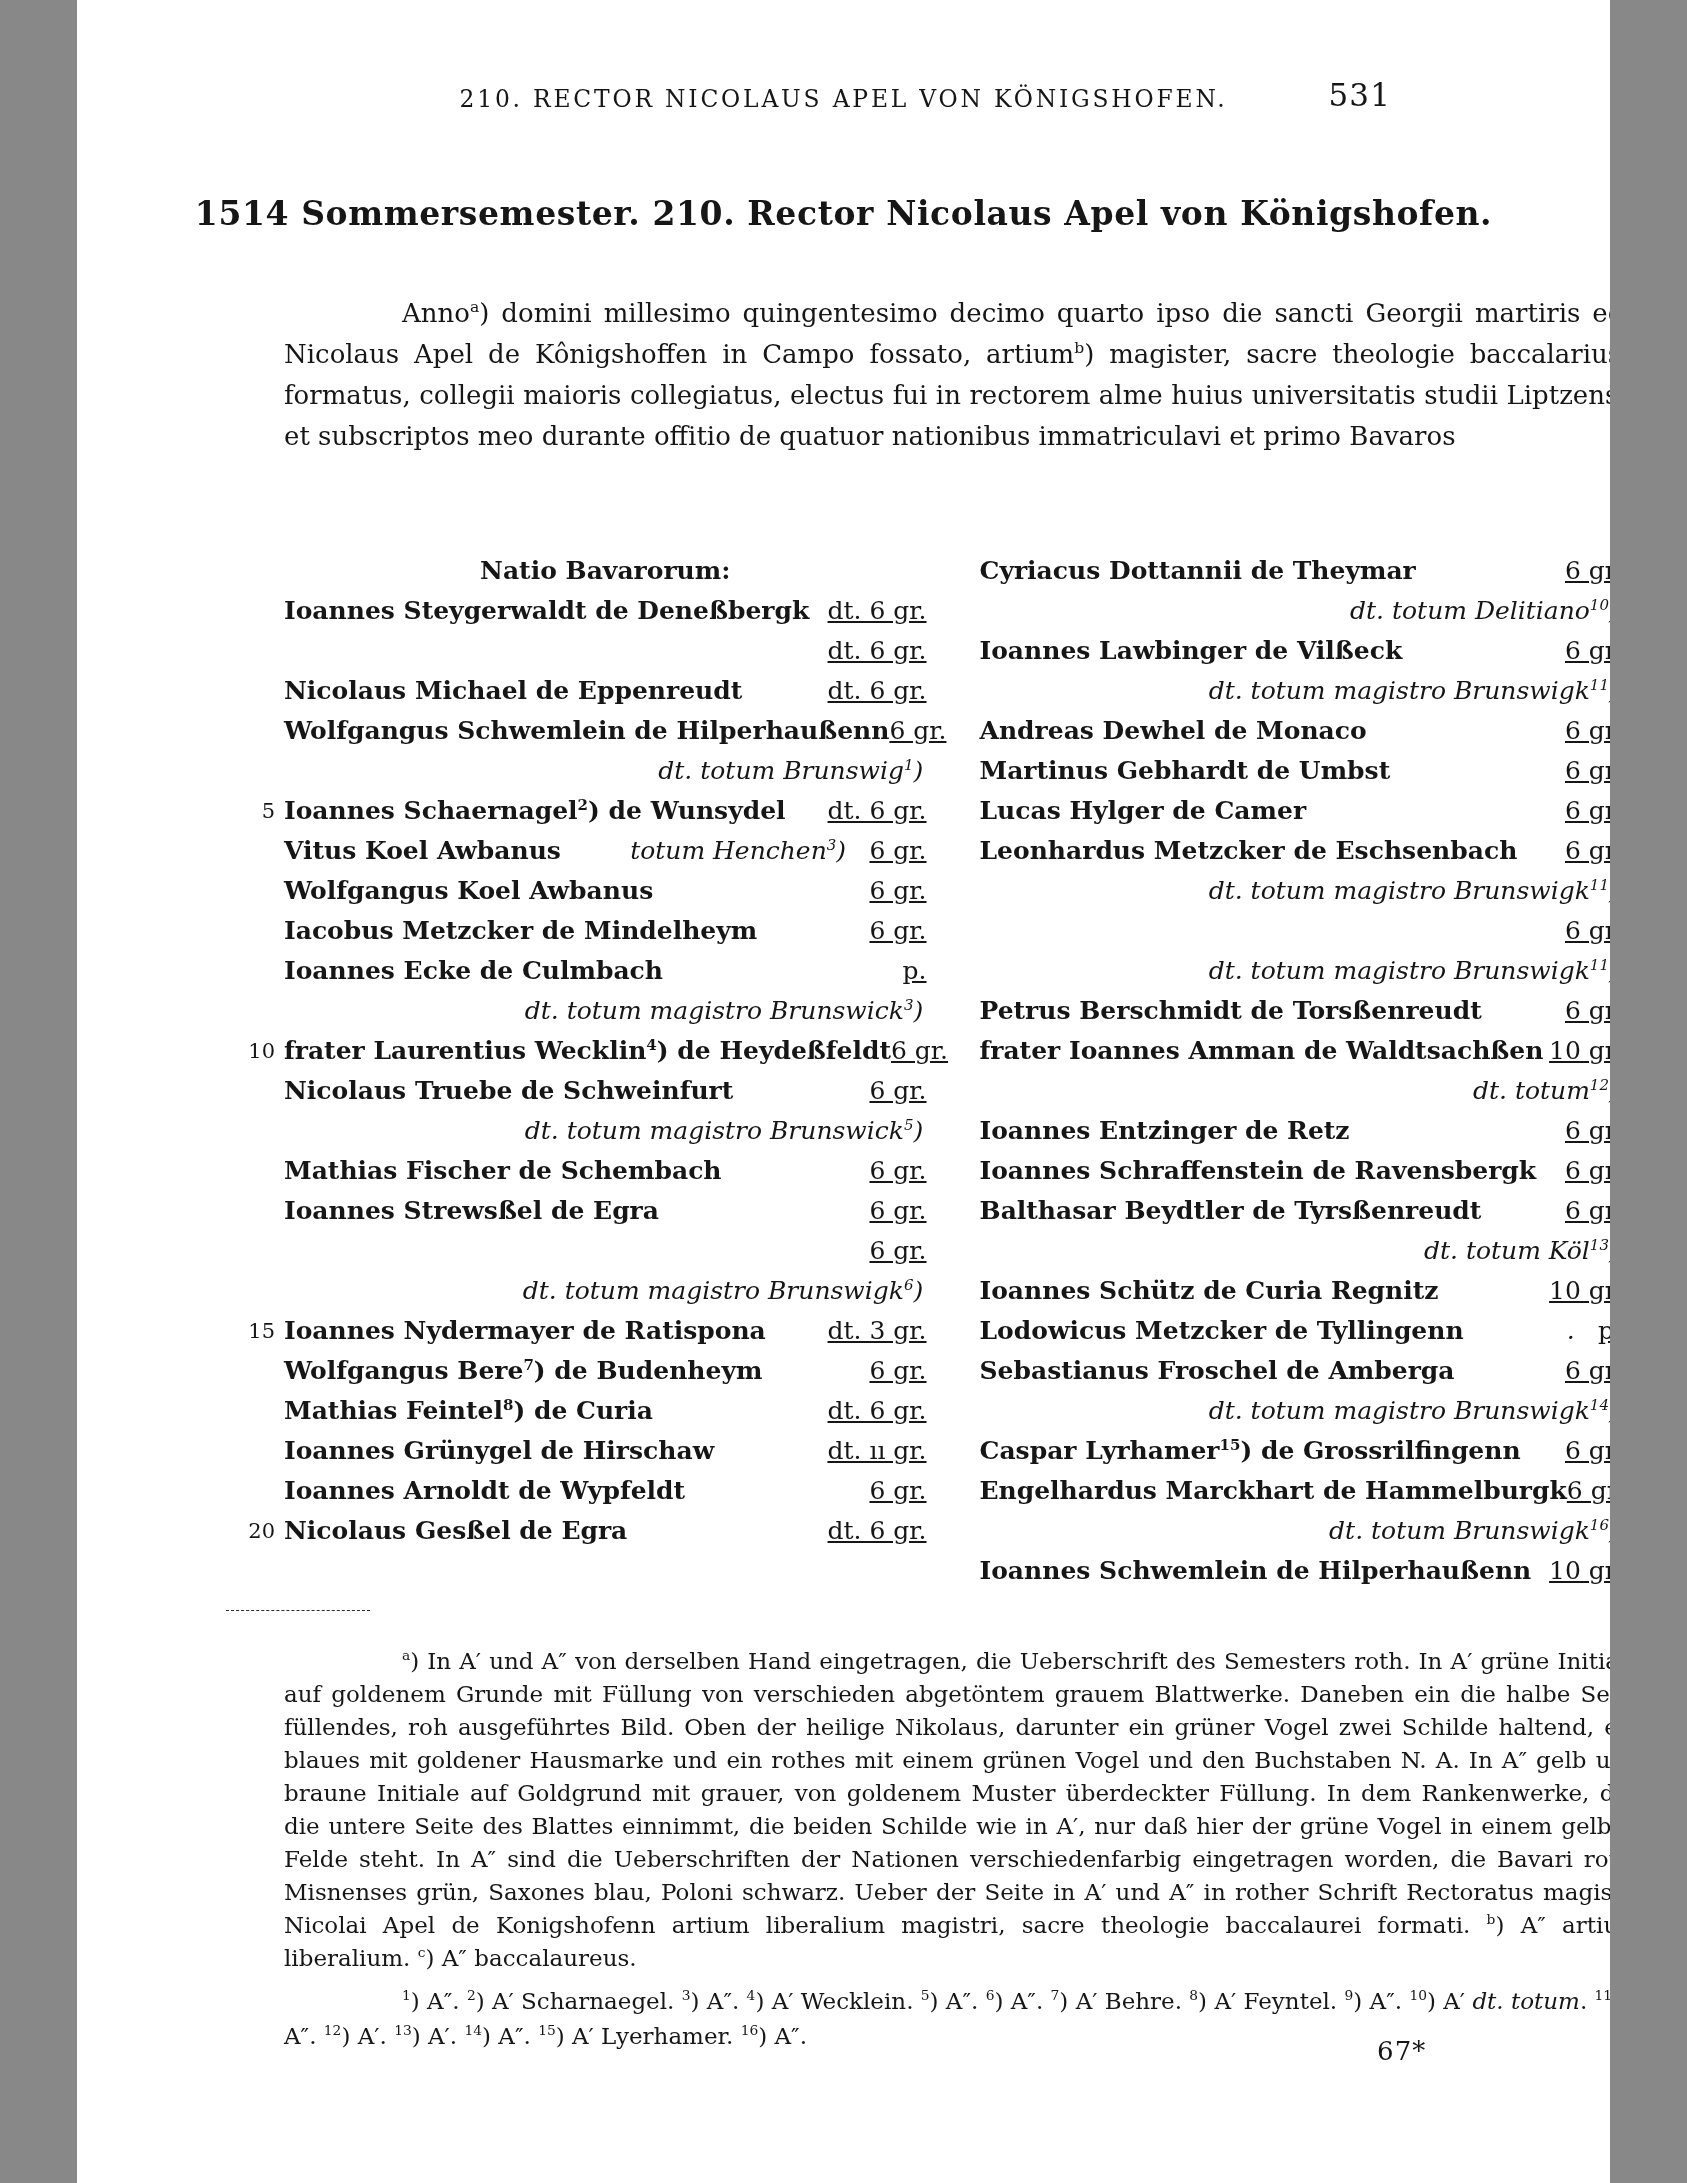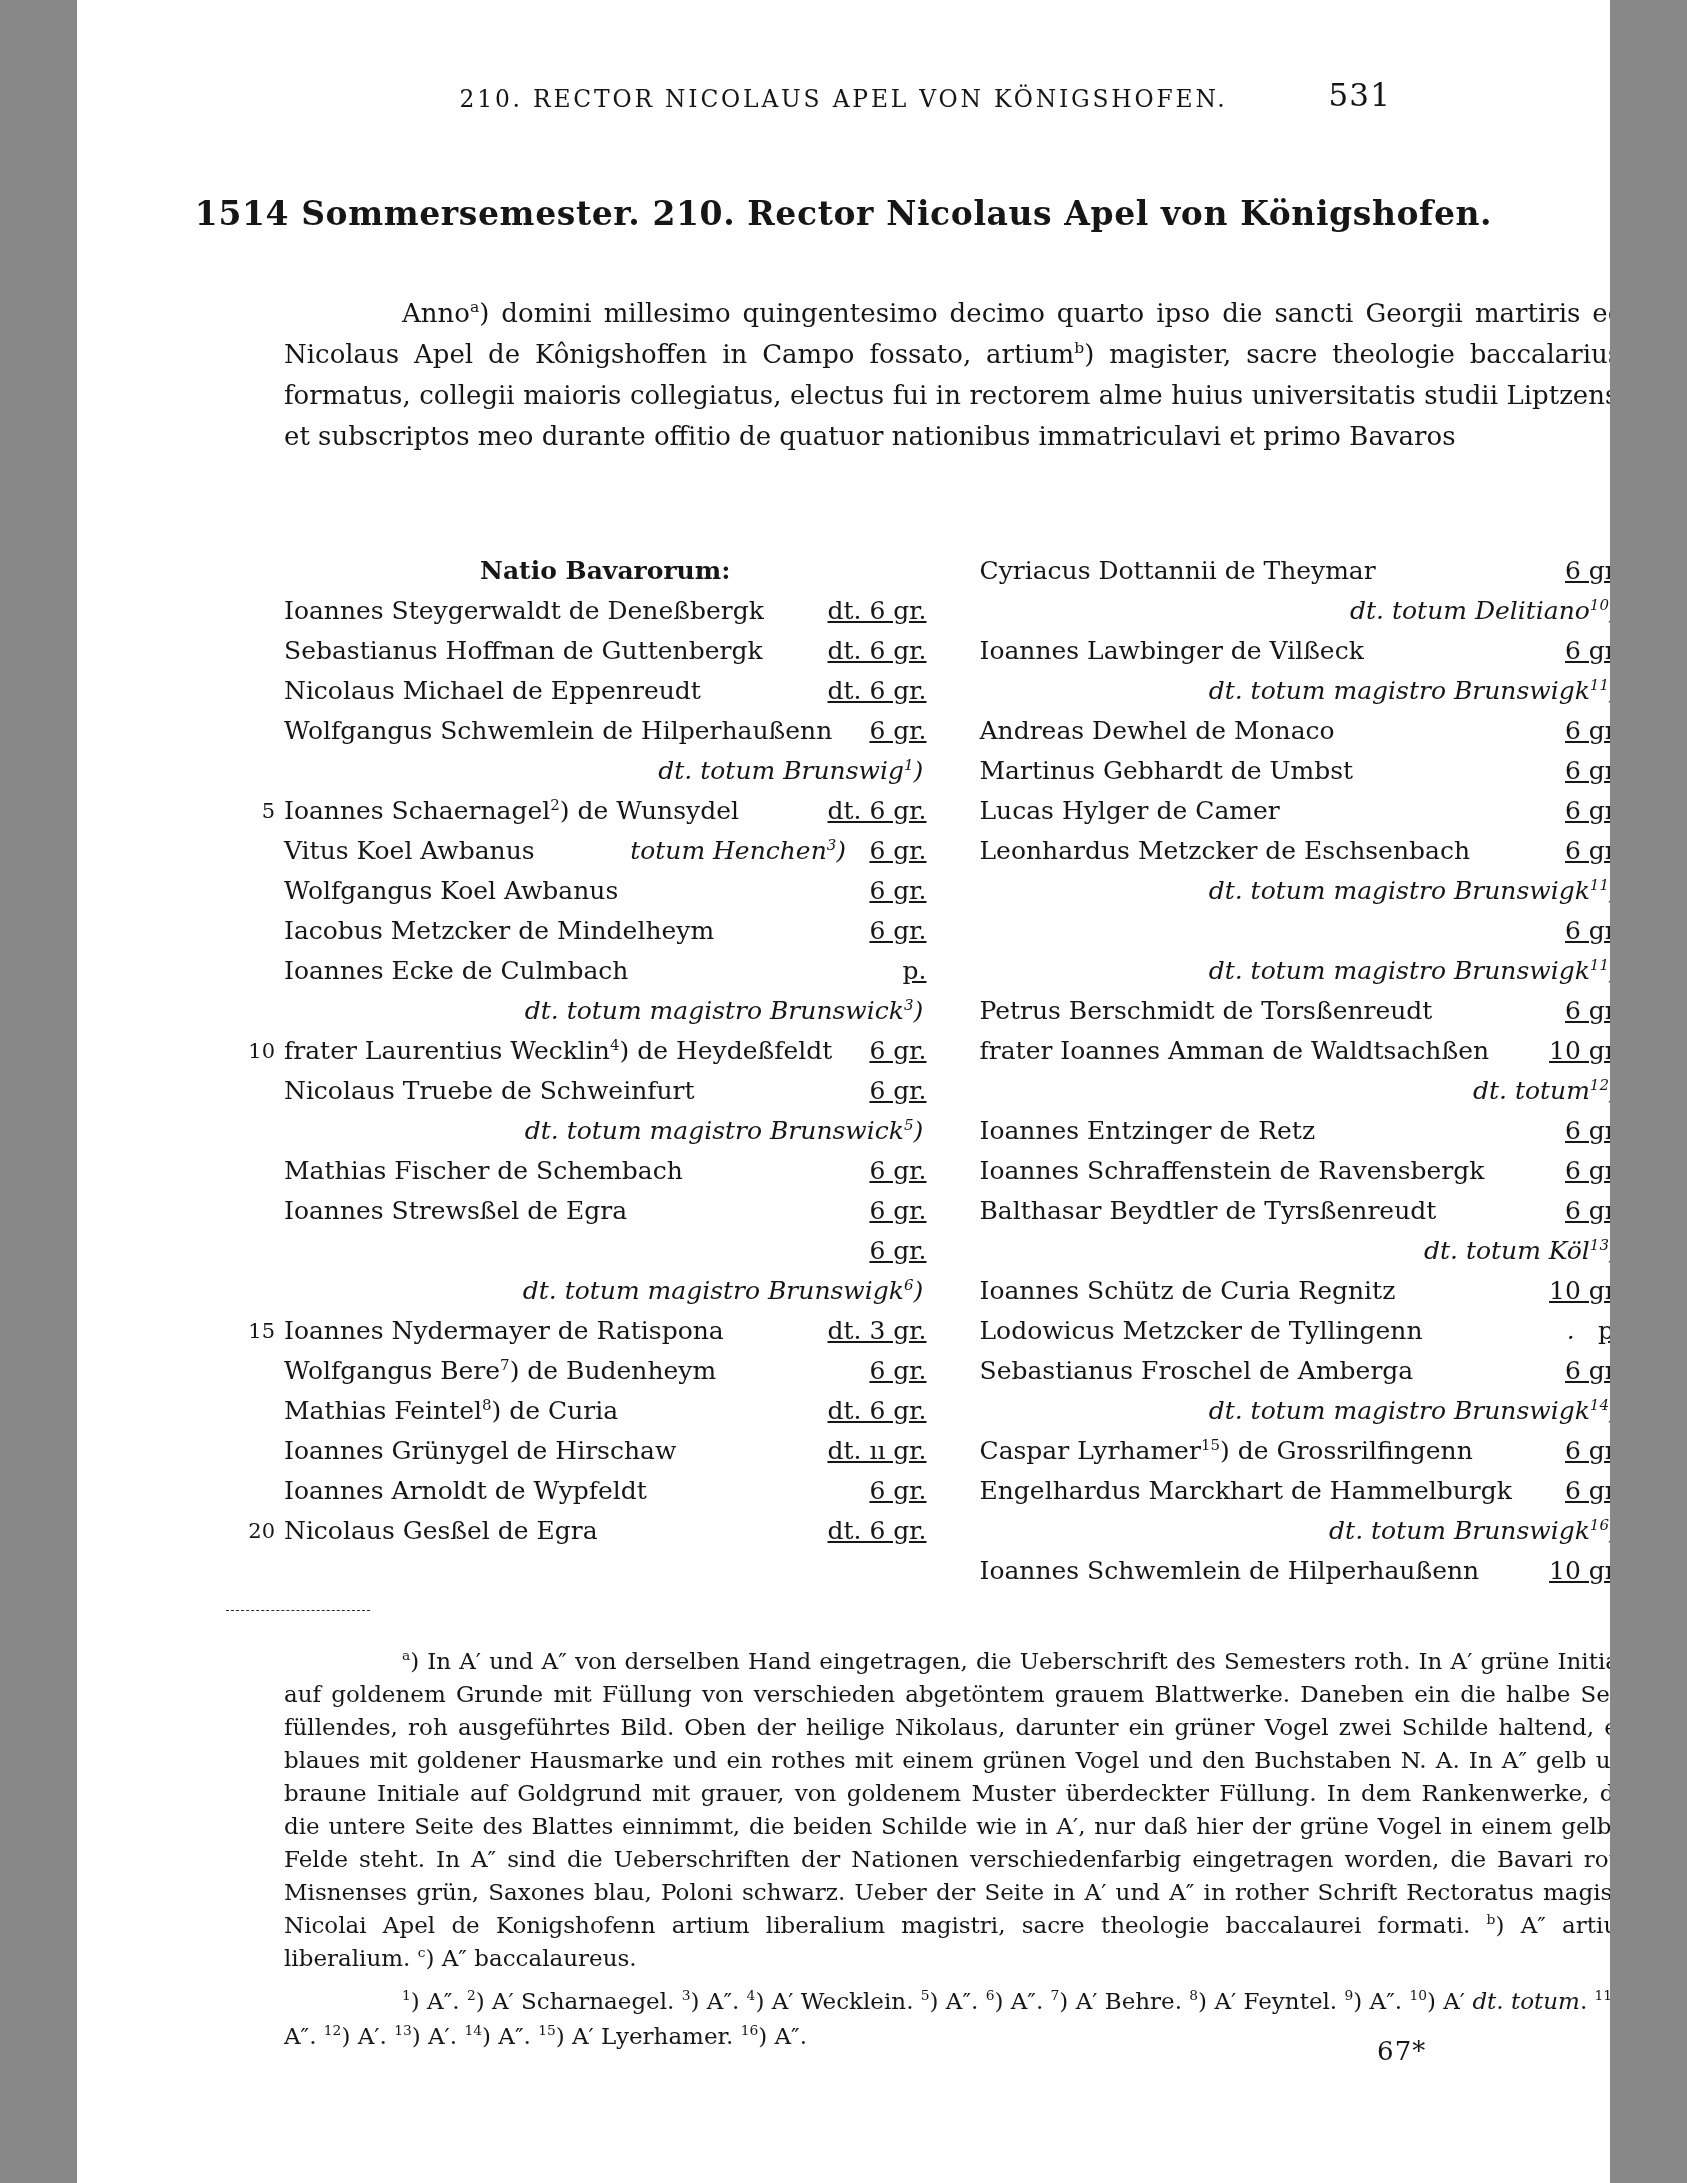--- a/index.html
+++ b/index.html
@@ -48,21 +48,21 @@
   .col{flex:1;position:relative;min-width:0;}
   .row{
     display:flex;align-items:center;
     position:relative;
     font-size:25px;line-height:40px;height:40px;
     white-space:nowrap;
   }
   .row.heading{justify-content:center;font-weight:bold;}
   .row.note{justify-content:flex-end;}
   .note-text{font-style:italic;padding-right:3.3px;}
-  .name{flex:0 1 auto;overflow:visible;}
+  .name{flex:0 1 auto;overflow:visible;font-weight:bold;}
   .amt{margin-left:auto;text-decoration:underline;}
   .mid{margin-left:auto;font-style:italic;margin-right:23.4px;}
   .mid + .amt{margin-left:0;}
   .lineno{
     position:absolute;left:-41px;width:32px;
     text-align:right;font-size:21px;
   }
   .margno{
     position:absolute;right:-52px;width:45px;
     text-align:left;font-size:21px;
@@ -103,21 +103,20 @@
   <div class="columns">
     <div class="col" id="col-left">
         <div class="row heading">
           <span class="head-text">Natio Bavarorum:</span>
         </div>
         <div class="row">
           <span class="name">Ioannes Steygerwaldt de Deneßbergk</span>
           <span class="amt">dt. 6 gr.</span>
         </div>
         <div class="row">
-          <span class="name">Sebastianus Hoffman de Guttenbergk</span>
           <span class="amt">dt. 6 gr.</span>
         </div>
         <div class="row">
           <span class="name">Nicolaus Michael de Eppenreudt</span>
           <span class="amt">dt. 6 gr.</span>
         </div>
         <div class="row">
           <span class="name">Wolfgangus Schwemlein de Hilperhaußenn</span>
           <span class="amt">6 gr.</span>
         </div>

